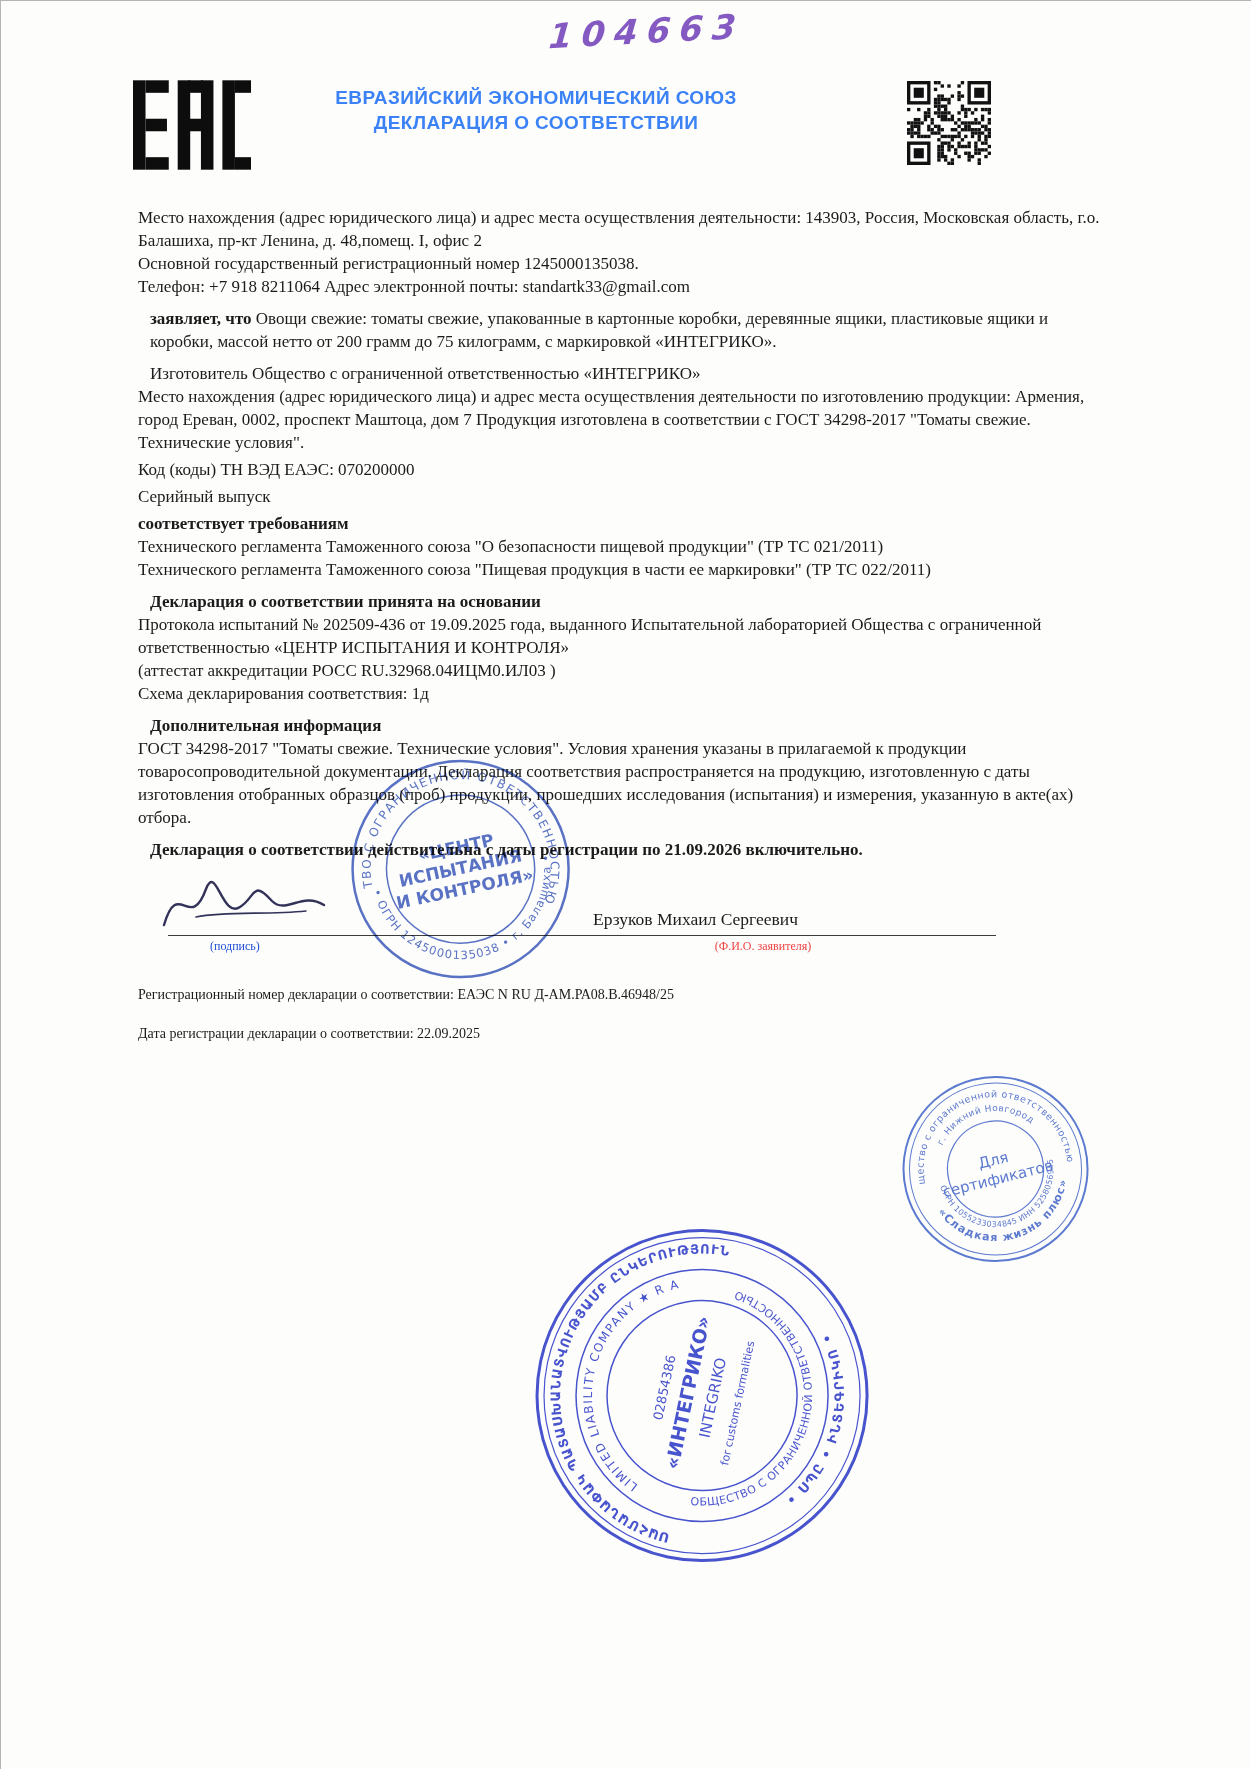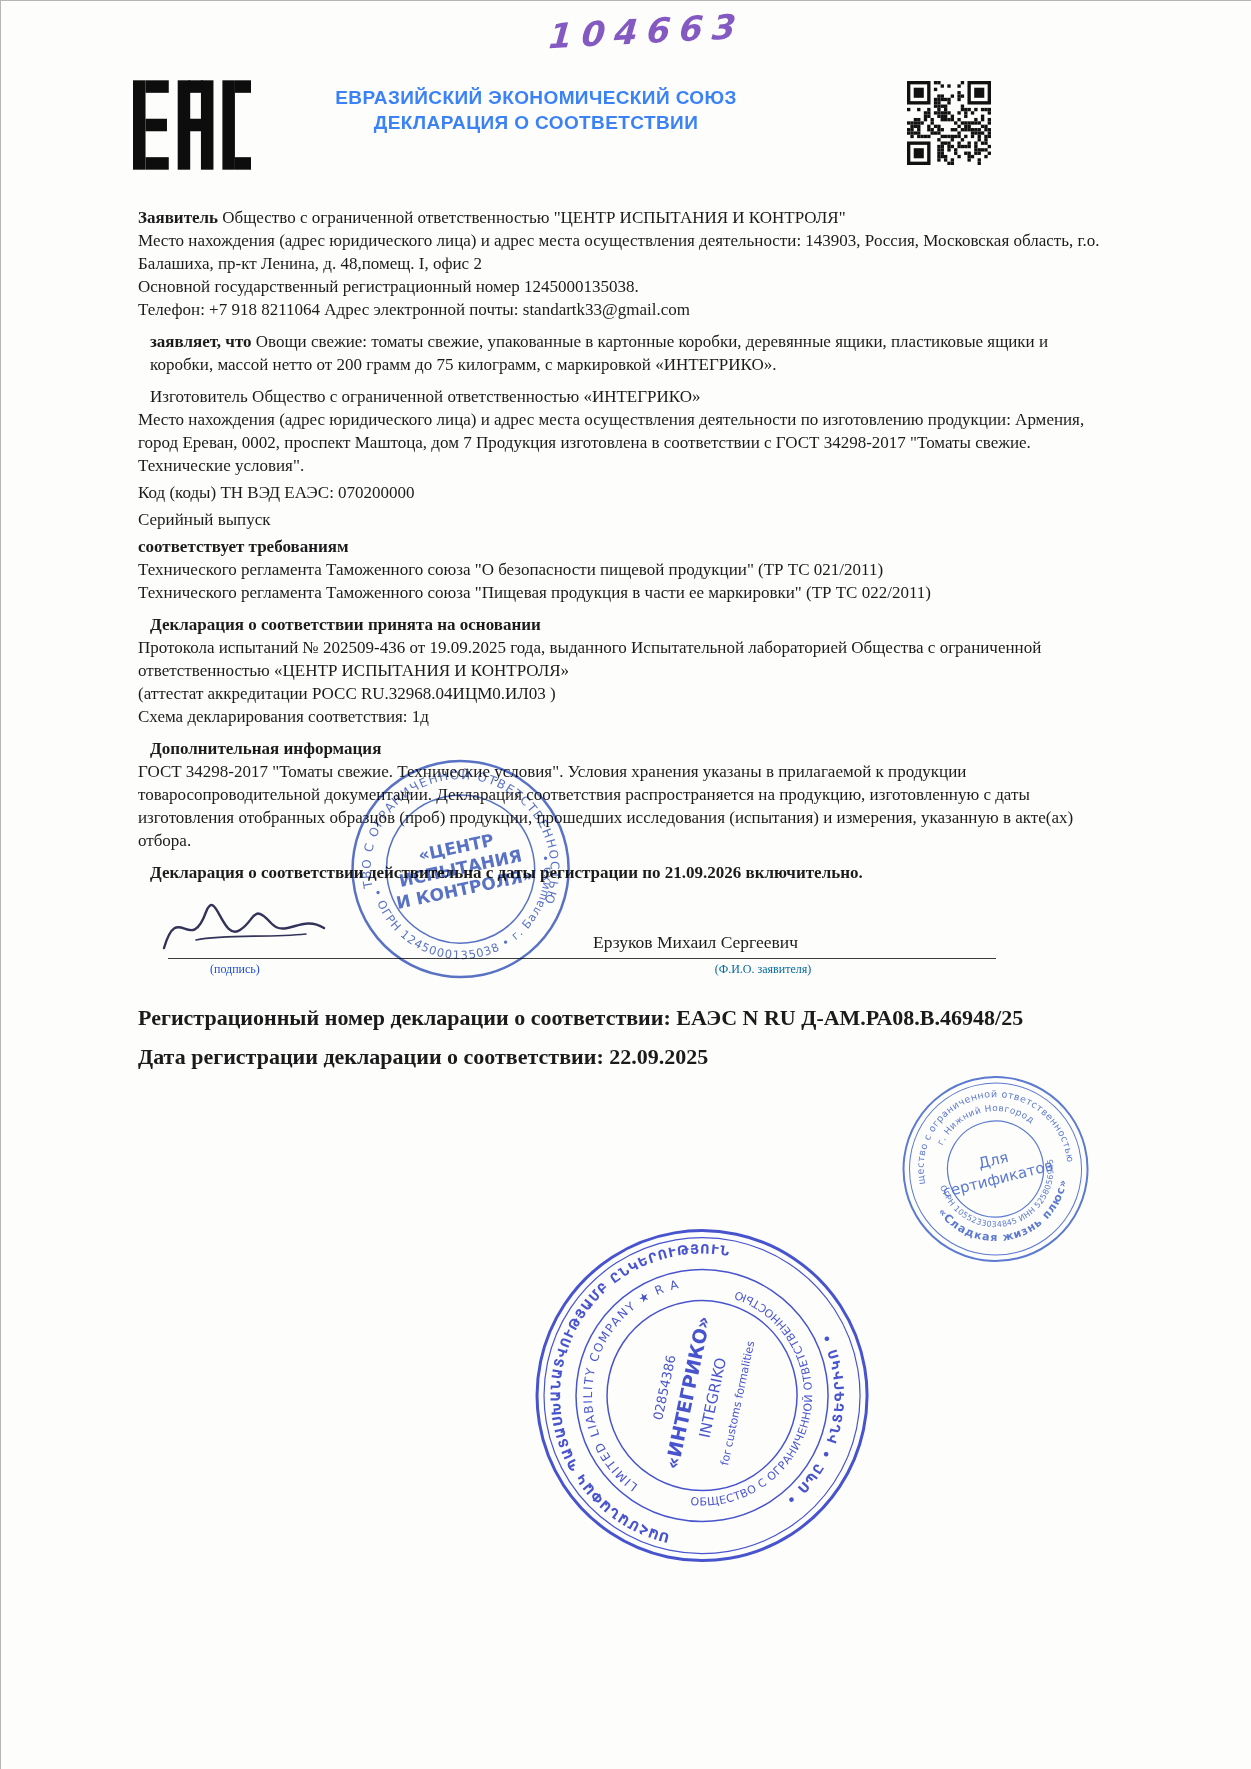--- a/index.html
+++ b/index.html
@@ -28,22 +28,22 @@
   .t{font-size:17px;line-height:23px;margin:0;}
   .bold{font-weight:bold;}
   .gap{margin-top:9px;margin-left:12px;}
   .gap-sm{margin-top:4px;}
   
   .sig-block{position:relative;height:82px;margin-top:16px;}
   .sig-squiggle{position:absolute;left:18px;top:-10px;}
   .sig-line{position:absolute;left:30px;top:58px;width:828px;border-top:1.5px solid #3c3c3c;}
   .sig-caption{position:absolute;left:72px;top:62px;font-size:12px;color:#1d4ed8;}
   .sig-name{position:absolute;left:455px;top:32px;width:340px;text-align:left;font-size:17.5px;}
-  .sig-fio{position:absolute;left:455px;top:62px;width:340px;text-align:center;font-size:12px;color:#0369a1;}
-  .footer-line{font-size:22px;font-weight:bold;}
+  .sig-fio{position:absolute;left:455px;top:62px;width:340px;text-align:center;font-size:12px;color:#ef4444;}
+  .footer-line{font-size:14px;font-weight:normal;}
   .reg-num{margin-top:24px;}
   .reg-date{margin-top:16px;}
   
   .stamp{position:absolute;mix-blend-mode:multiply;pointer-events:none;z-index:5;}
   .stamp svg text{font-family:"DejaVu Sans",sans-serif;}
   .stamp-lab{left:340px;top:748px;opacity:.8;transform:rotate(-12deg);}
   .stamp-cert{left:895px;top:1068px;opacity:.78;transform:rotate(-14deg);}
   .stamp-mfr{left:528px;top:1218px;opacity:.85;transform:rotate(-78deg);}
 </style>
 </head>
@@ -276,24 +276,20 @@
         <rect x="60.48" y="0.00" width="23.52" height="23.52"></rect>
         <rect fill="#fdfdfc" x="63.84" y="3.36" width="16.80" height="16.80"></rect>
         <rect fill="#111" x="67.20" y="6.72" width="10.08" height="10.08"></rect>
         <rect x="0.00" y="60.48" width="23.52" height="23.52"></rect>
         <rect fill="#fdfdfc" x="3.36" y="63.84" width="16.80" height="16.80"></rect>
         <rect fill="#111" x="6.72" y="67.20" width="10.08" height="10.08"></rect>
       </svg></div>
 
   <div class="abs doc-body">
 
-    <div class="t">
-      <span class="bold">Заявитель</span>
-      <span>Общество с ограниченной ответственностью "ЦЕНТР ИСПЫТАНИЯ И КОНТРОЛЯ"</span>
-    </div>
     <div class="t">Место нахождения (адрес юридического лица) и адрес места осуществления деятельности: 143903, Россия, Московская область, г.о. Балашиха, пр-кт Ленина, д. 48,помещ. I, офис 2</div>
     <div class="t">Основной государственный регистрационный номер 1245000135038.</div>
     <div class="t">Телефон: +7 918 8211064 Адрес электронной почты: standartk33@gmail.com</div>
 
     <div class="t gap">
       <span class="bold">заявляет, что</span>
       <span>Овощи свежие: томаты свежие, упакованные в картонные коробки, деревянные ящики, пластиковые ящики и коробки, массой нетто от 200 грамм до 75 килограмм, с маркировкой «ИНТЕГРИКО».</span>
     </div>
 
     <div class="t gap">

